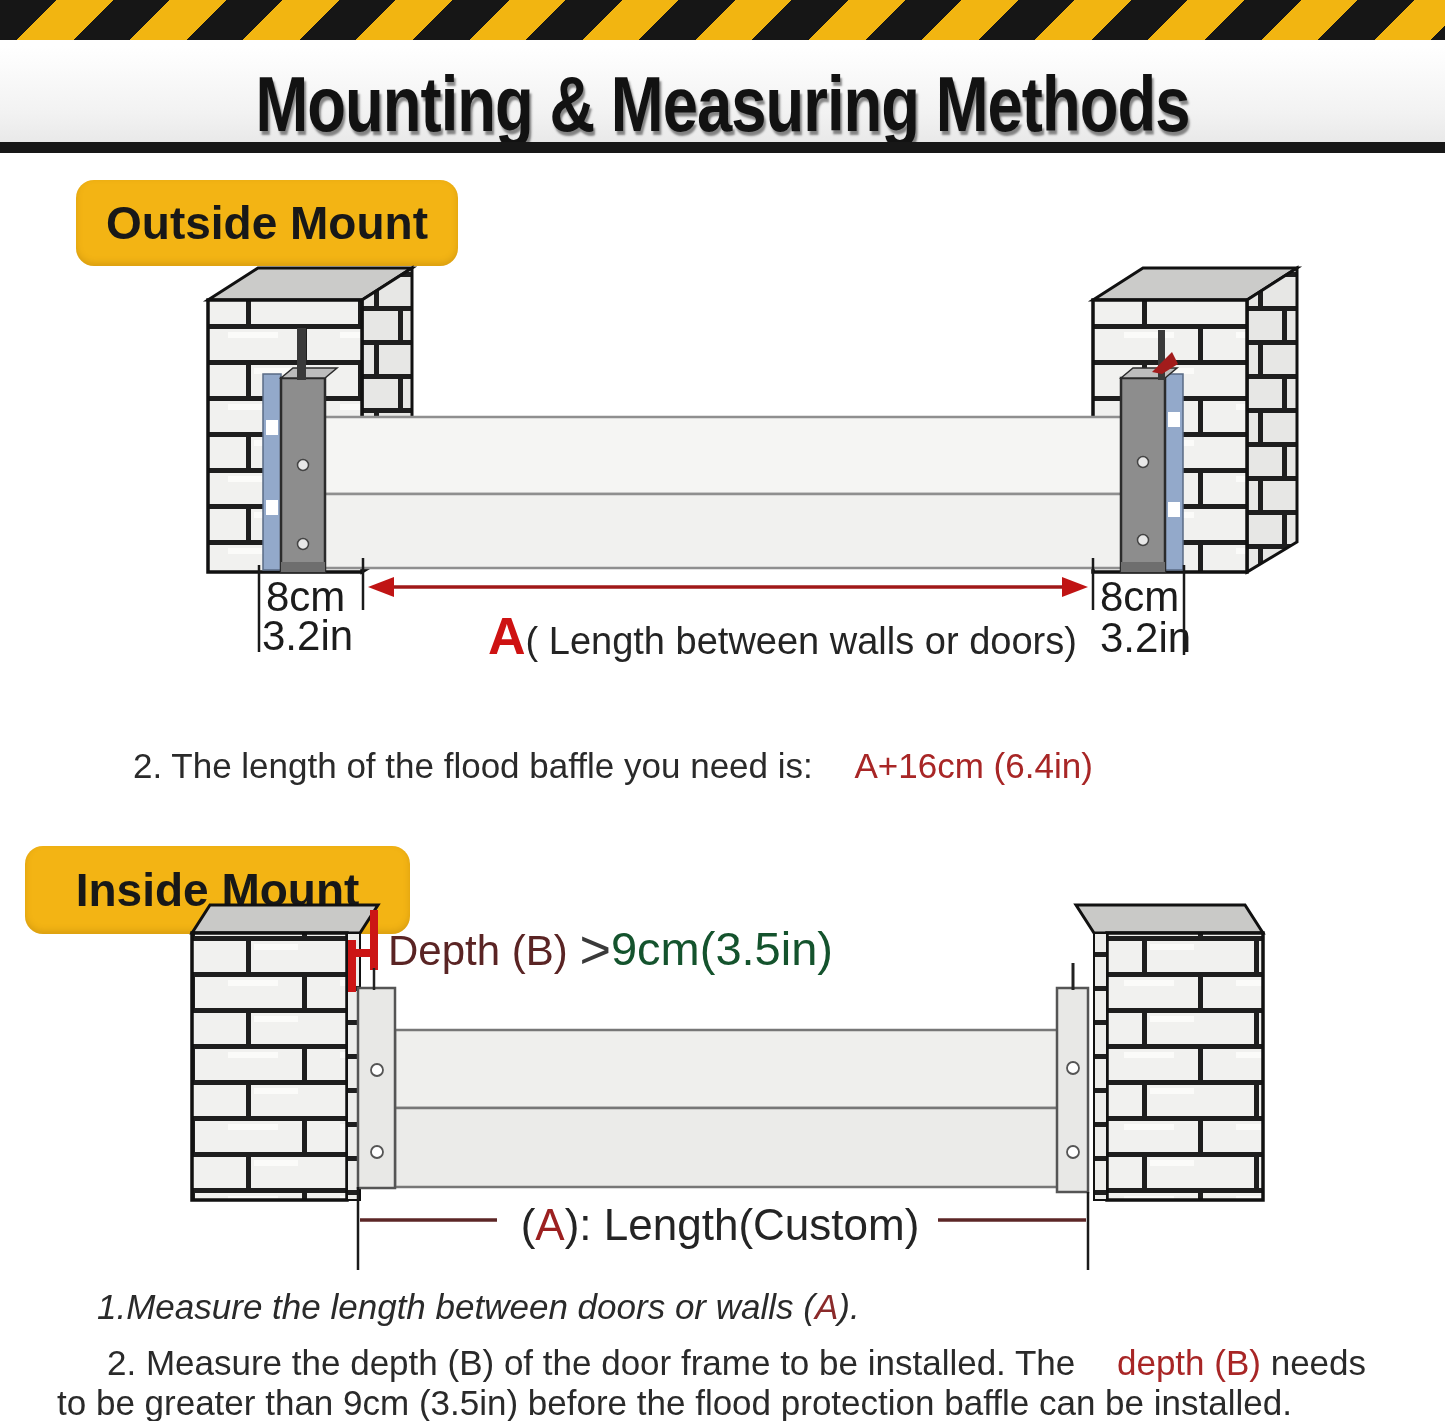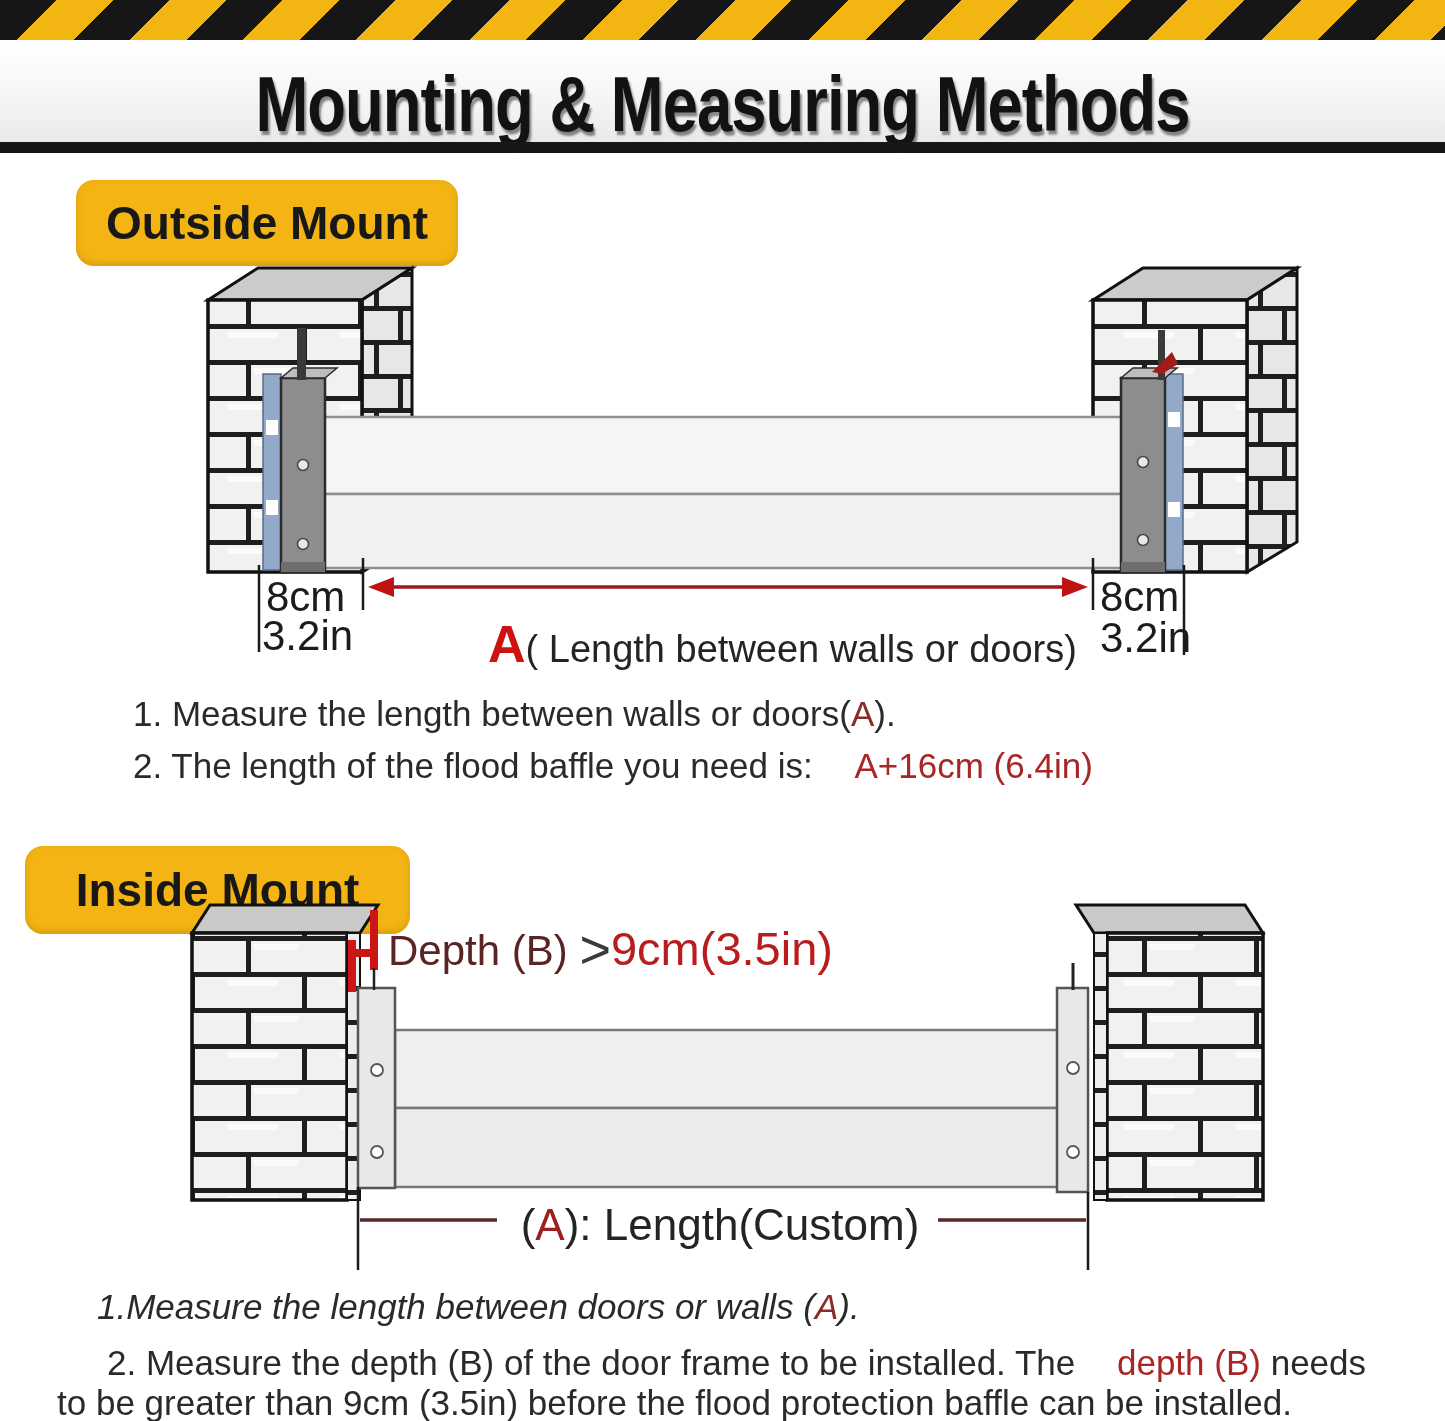--- a/index.html
+++ b/index.html
@@ -29,30 +29,30 @@
     background:#f3b414;border-radius:18px;display:flex;align-items:center;justify-content:center;
     color:#181818;font-size:46px;font-weight:bold;letter-spacing:0;
     box-shadow:inset 0 -3px 6px rgba(140,90,0,.25);white-space:nowrap;
   }
   #badge-outside{left:28px;top:180px;width:382px;height:86px;margin-left:48px;}
   #badge-inside{left:25px;top:846px;width:385px;height:88px;}
   
   #diagram{left:0;top:0;width:1445px;height:1421px;pointer-events:none;}
   
   .dim-num{font-size:42px;color:#1c1c1c;white-space:nowrap;line-height:1;}
-  #out-span-label{left:488px;top:606px;white-space:nowrap;margin-top:8px;}
+  #out-span-label{left:488px;top:606px;white-space:nowrap;}
   #out-span-label .big-a{font-size:52px;font-weight:bold;color:#ce1212;}
   #out-span-label .rest{font-size:38px;color:#242424;}
   .step{font-size:35px;color:#2a2a2a;white-space:nowrap;}
   .red-letter{color:#8b2a2a;}
   .red-strong{color:#a82626;margin-left:32px;}
   #depth-label{left:388px;top:918px;white-space:nowrap;}
   #depth-label .dname{font-size:42px;color:#5a2424;}
   #depth-label .dgt{font-size:54px;color:#3a3a3a;vertical-align:-3px;}
-  #depth-label .dval{font-size:47px;color:#b91c1c;margin-top:48px;}
+  #depth-label .dval{font-size:47px;color:#14532d;margin-top:48px;}
   #in-span-label{left:505px;top:1200px;width:430px;text-align:center;white-space:nowrap;}
   #in-span-label .t{font-size:44px;color:#242424;}
   #in-span-label .a{font-size:44px;color:#9c2020;}
 </style>
 </head>
 <body>
 
 <div id="page">
 
   <div id="hazard-band" class="abs"></div>
@@ -202,23 +202,20 @@
 
   <div class="abs dim-num" style="left:266px;top:576px;">8cm</div>
   <div class="abs dim-num" style="left:262px;top:615px;">3.2in</div>
   <div class="abs dim-num" style="left:1100px;top:576px;">8cm</div>
   <div class="abs dim-num" style="left:1100px;top:617px;">3.2in</div>
 
   <div id="out-span-label" class="abs">
     <span class="big-a">A</span><span class="rest">( Length between walls or doors)</span>
   </div>
 
-  <div class="abs step" style="left:133px;top:694px;">
-    <span>1. Measure the length between walls or doors(</span><span class="red-letter">A</span><span>).</span>
-  </div>
   <div class="abs step" style="left:133px;top:746px;">
     <span>2. The length of the flood baffle you need is: </span><span class="red-strong">A+16cm (6.4in)</span>
   </div>
 
   <div id="depth-label" class="abs">
     <span class="dname">Depth (B) </span><span class="dgt">&gt;</span><span class="dval">9cm(3.5in)</span>
   </div>
 
   <div id="in-span-label" class="abs">
     <span class="t">(</span><span class="a">A</span><span class="t">): Length(Custom)</span>

